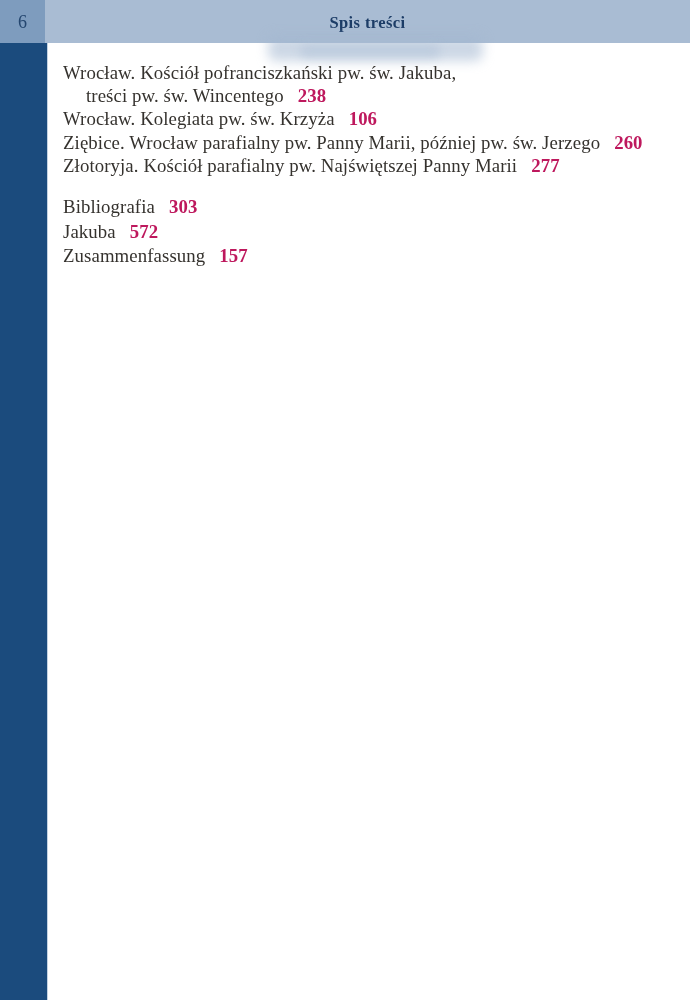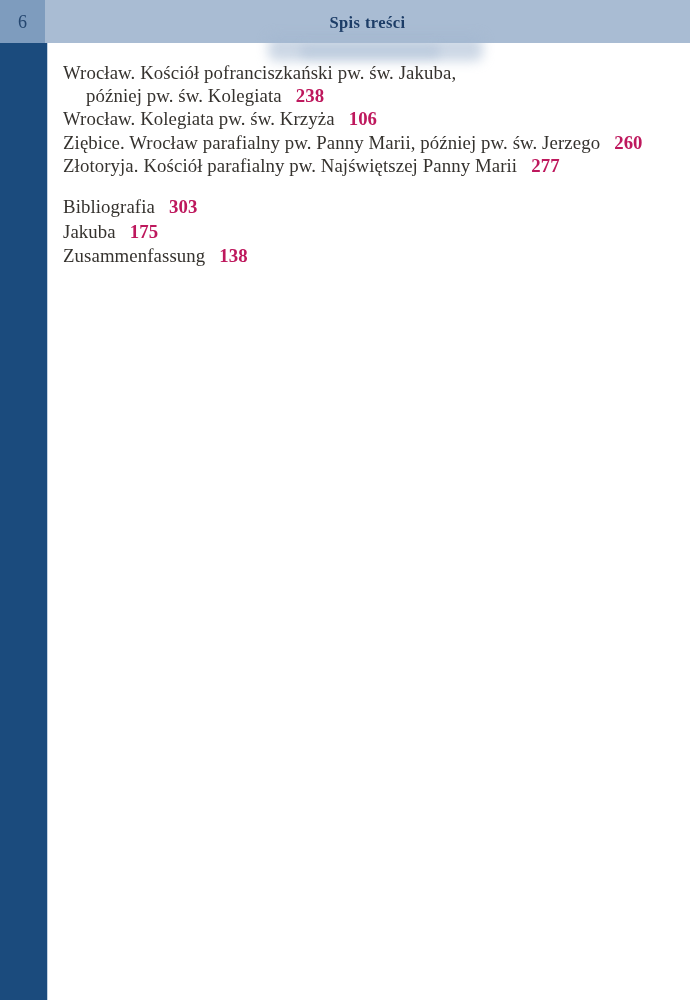--- a/index.html
+++ b/index.html
@@ -88,28 +88,28 @@
 </div>
 
 <div class="margin-band"></div>
 <div class="bleed"></div>
 <div class="bleed2"></div>
 
 <main class="content">
 
   <div>
     <div class="entry-line">Wrocław. Kościół pofranciszkański pw. św. Jakuba,</div>
-    <div class="entry-line indent"><span>później pw. św. Kolegiata</span><span class="pg">238</span></div>
+    <div class="entry-line indent"><span>treści pw. św. Wincentego</span><span class="pg">238</span></div>
   </div>
 
   <div class="entry-line"><span>Wrocław. Kolegiata pw. św. Krzyża</span><span class="pg">106</span></div>
 
   <div class="entry-line"><span>Ziębice. Wrocław parafialny pw. Panny Marii, później pw. św. Jerzego</span><span class="pg">260</span></div>
 
   <div class="entry-line"><span>Złotoryja. Kościół parafialny pw. Najświętszej Panny Marii</span><span class="pg">277</span></div>
 
   <div class="back-matter">
     <div class="entry-line"><span>Bibliografia</span><span class="pg">303</span></div>
-    <div class="entry-line"><span>Jakuba</span><span class="pg">175</span></div>
-    <div class="entry-line"><span>Zusammenfassung</span><span class="pg">138</span></div>
+    <div class="entry-line"><span>Jakuba</span><span class="pg">572</span></div>
+    <div class="entry-line"><span>Zusammenfassung</span><span class="pg">157</span></div>
   </div>
 
 </main>
 
 </body></html>

